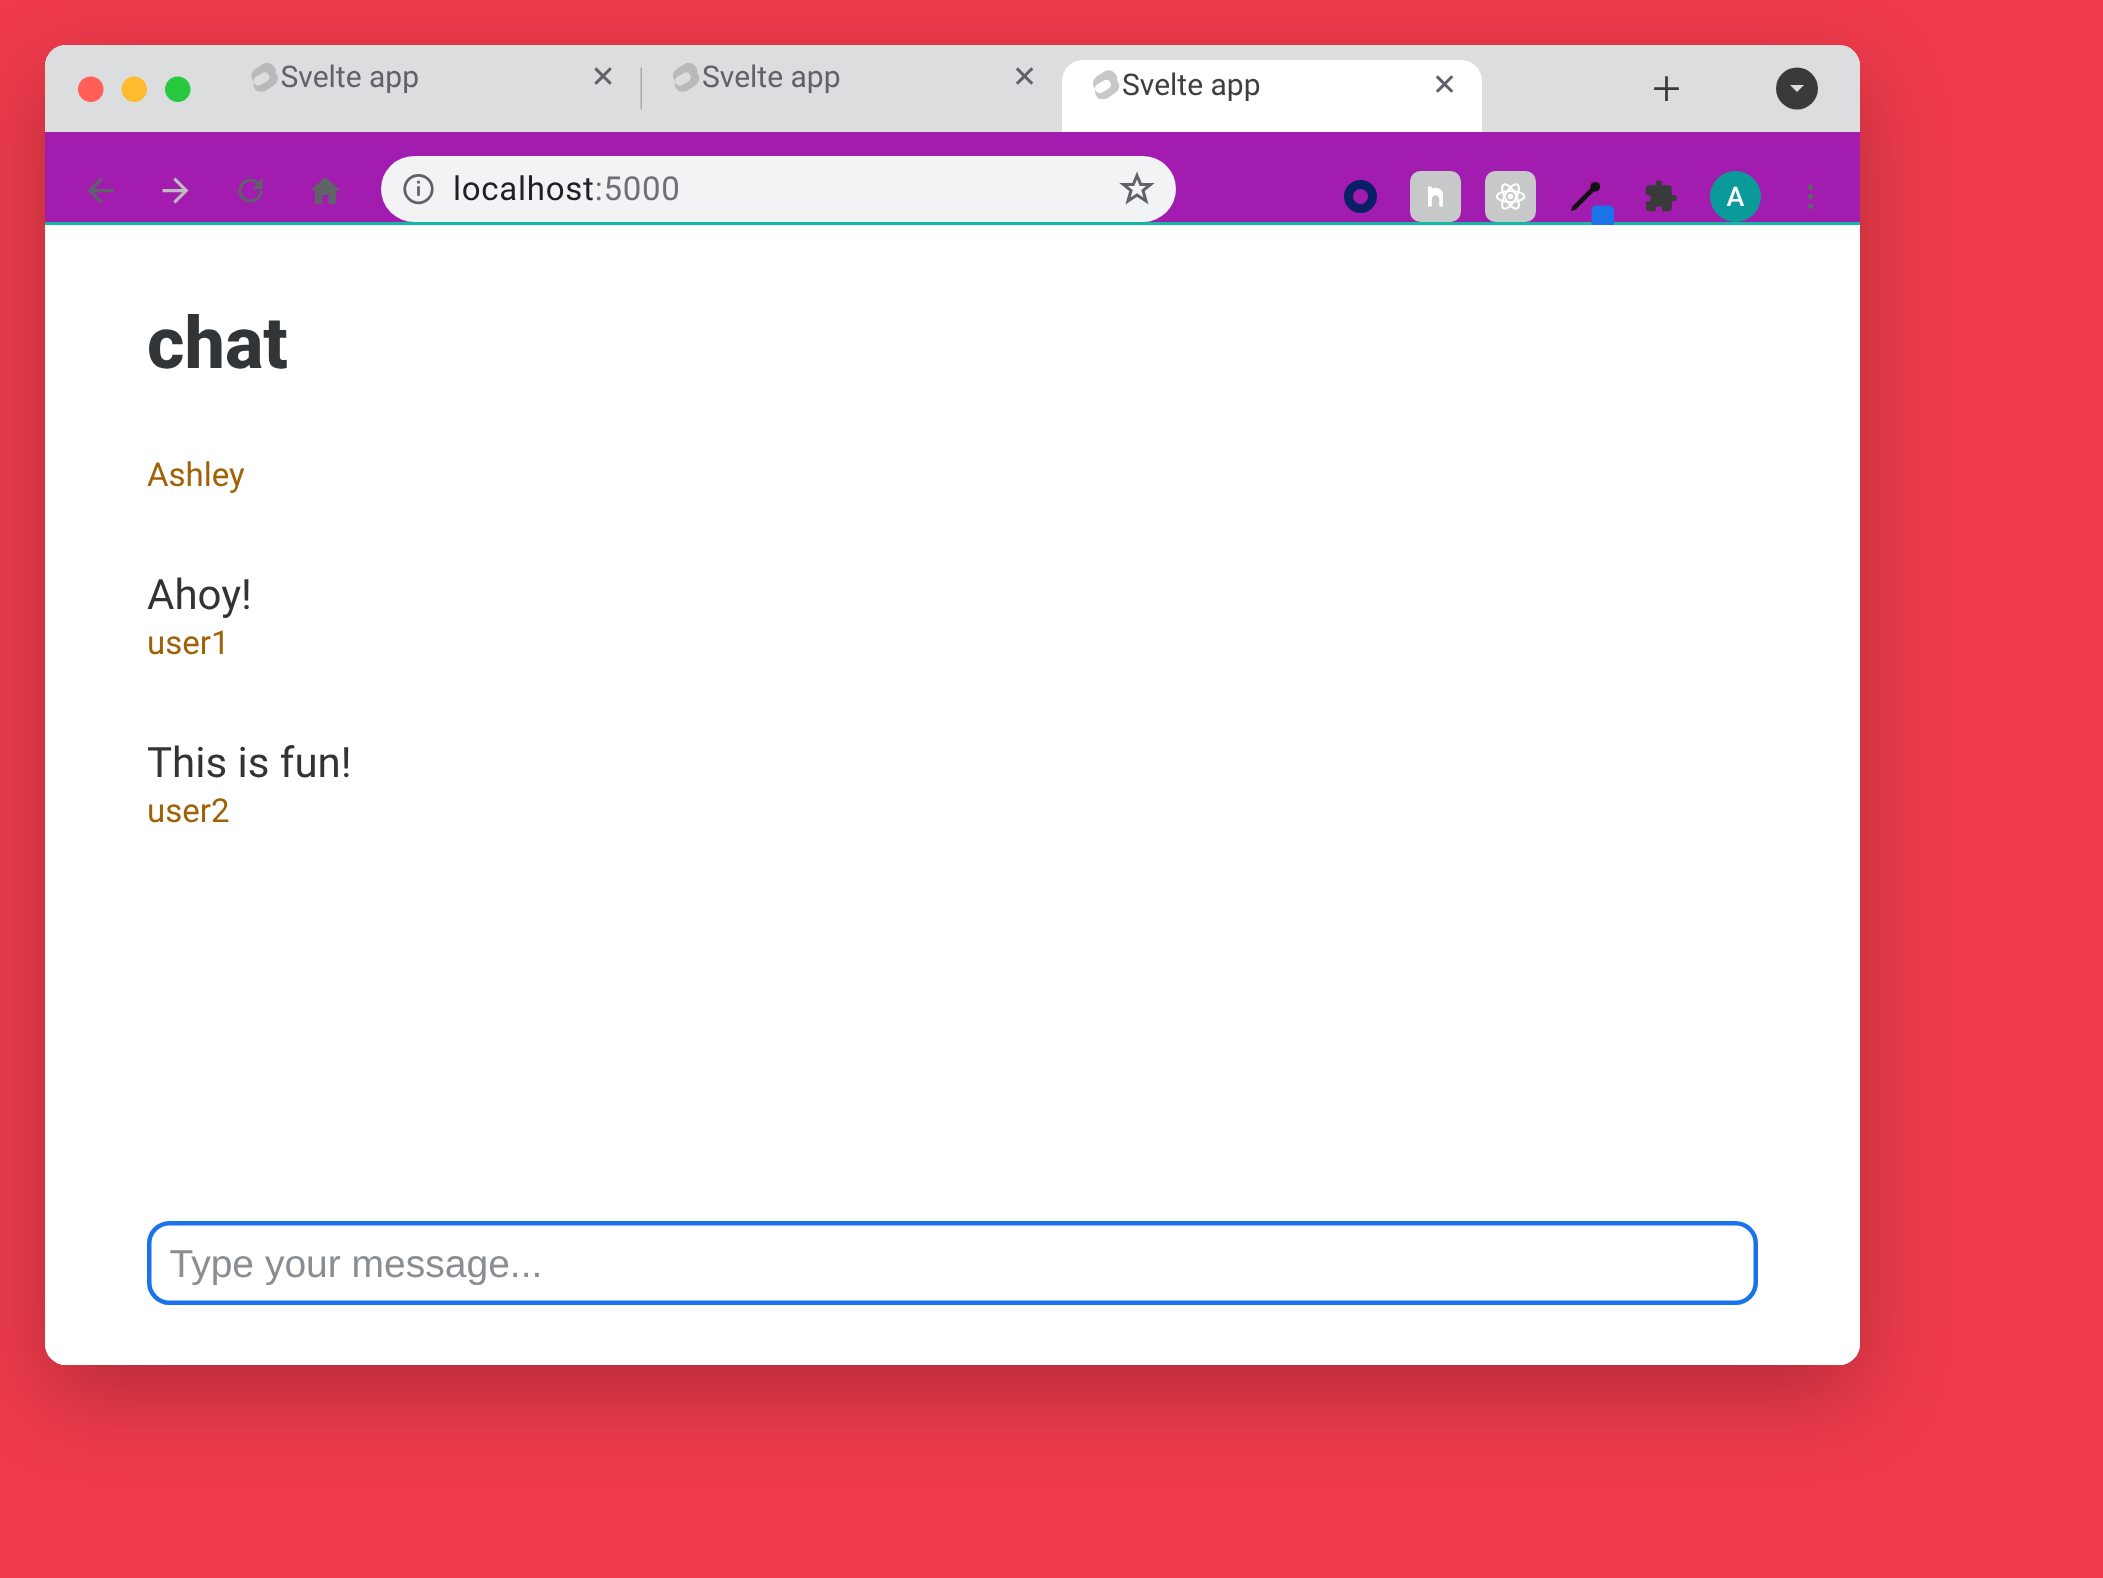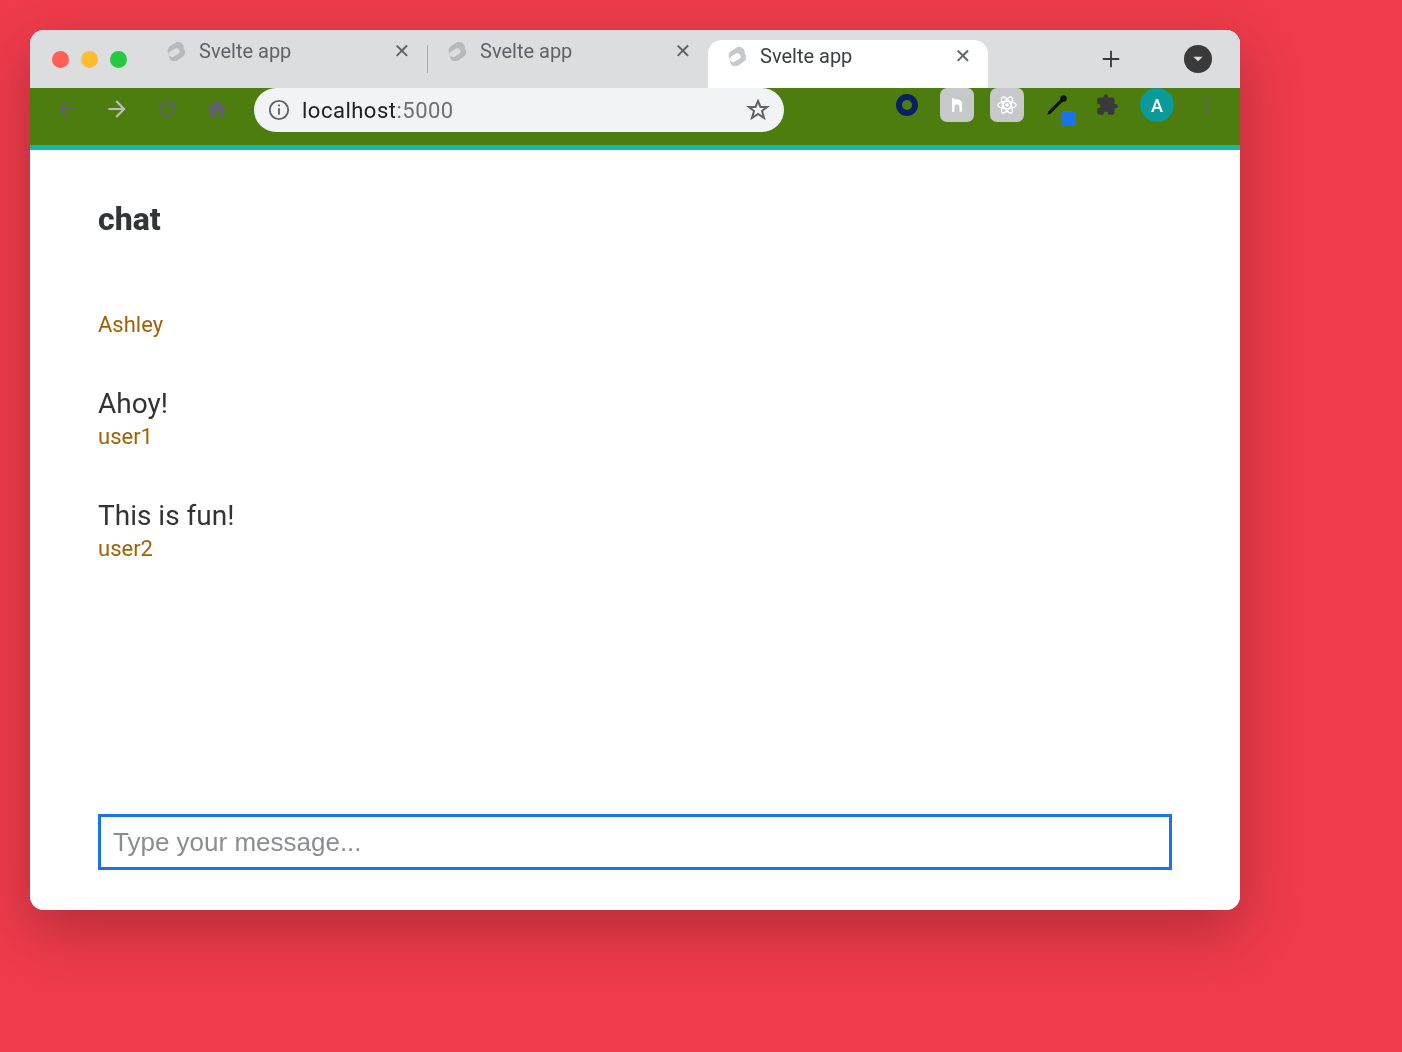--- a/index.html
+++ b/index.html
@@ -50,21 +50,20 @@
     .tabs { display: flex; align-items: stretch; height: 100%; flex: 1; }
 
     .tab {
       display: flex;
       align-items: center;
       width: 280px;
       padding: 0 14px 16px 18px;
       font-size: 20px;
       color: #5f6368;
       position: relative;
-      gap: 12px;
     }
     .tab.active {
       background: #fff;
       border-top-left-radius: 14px;
       border-top-right-radius: 14px;
       color: #3c4043;
       margin-top: 10px;
     }
     .tab .favicon { width: 22px; height: 22px; opacity: 0.55; display:flex; align-items:center; justify-content:center;}
     .tab .title { flex: 1; white-space: nowrap; overflow: hidden; text-overflow: ellipsis; }
@@ -79,24 +78,24 @@
 
     .down-chevron {
       width: 28px; height: 28px; border-radius: 50%; background:#3a3a3a;
       display:flex; align-items:center; justify-content:center;
     }
     .down-chevron svg { fill:#dcdddf; }
 
     
     .toolbar {
       height: 62px;
-      background: #4d7c0f;
-      border-bottom: 5px solid #14b8a6;
-      display: flex;
-      align-items: flex-start;
+      background: #a21caf;
+      border-bottom: 2px solid #14b8a6;
+      display: flex;
+      align-items: flex-end;
       padding: 0 16px;
       gap: 8px;
     }
     .nav-btn {
       width: 42px; height: 42px; display:flex; align-items:center; justify-content:center;
       color:#5f6368; cursor:pointer; border-radius: 50%;
     }
     .nav-btn.disabled { color:#bdbdbd; }
 
     .omnibox {
@@ -135,36 +134,36 @@
     
     .page {
       flex:1;
       background:#fff;
       position: relative;
       padding: 50px 68px 40px 68px;
       display:flex;
       flex-direction:column;
     }
     .page-title {
-      font-size: 32px;
+      font-size: 48px;
       font-weight: 800;
       color:#313538;
-      margin-bottom: 70px;
+      margin-bottom: 44px;
     }
     .messages { flex:1; }
     .msg { margin-bottom: 50px; }
     .msg.right { text-align: left; }
     .msg-text { font-size: 28px; color:#333; }
     .msg-user { font-size: 22px; color:#a16207; margin-top:4px;}
 
     .composer {
       width: 100%;
       height: 56px;
       border: 3px solid #1a73e8;
-      border-radius: 0;
+      border-radius: 15px;
       font-size: 26px;
       padding: 17px 12px;
       color:#333;
       outline:none;
     }
     .composer::placeholder { color:#8a8d91; }
 
     
     svg { display:block; }
   </style>

